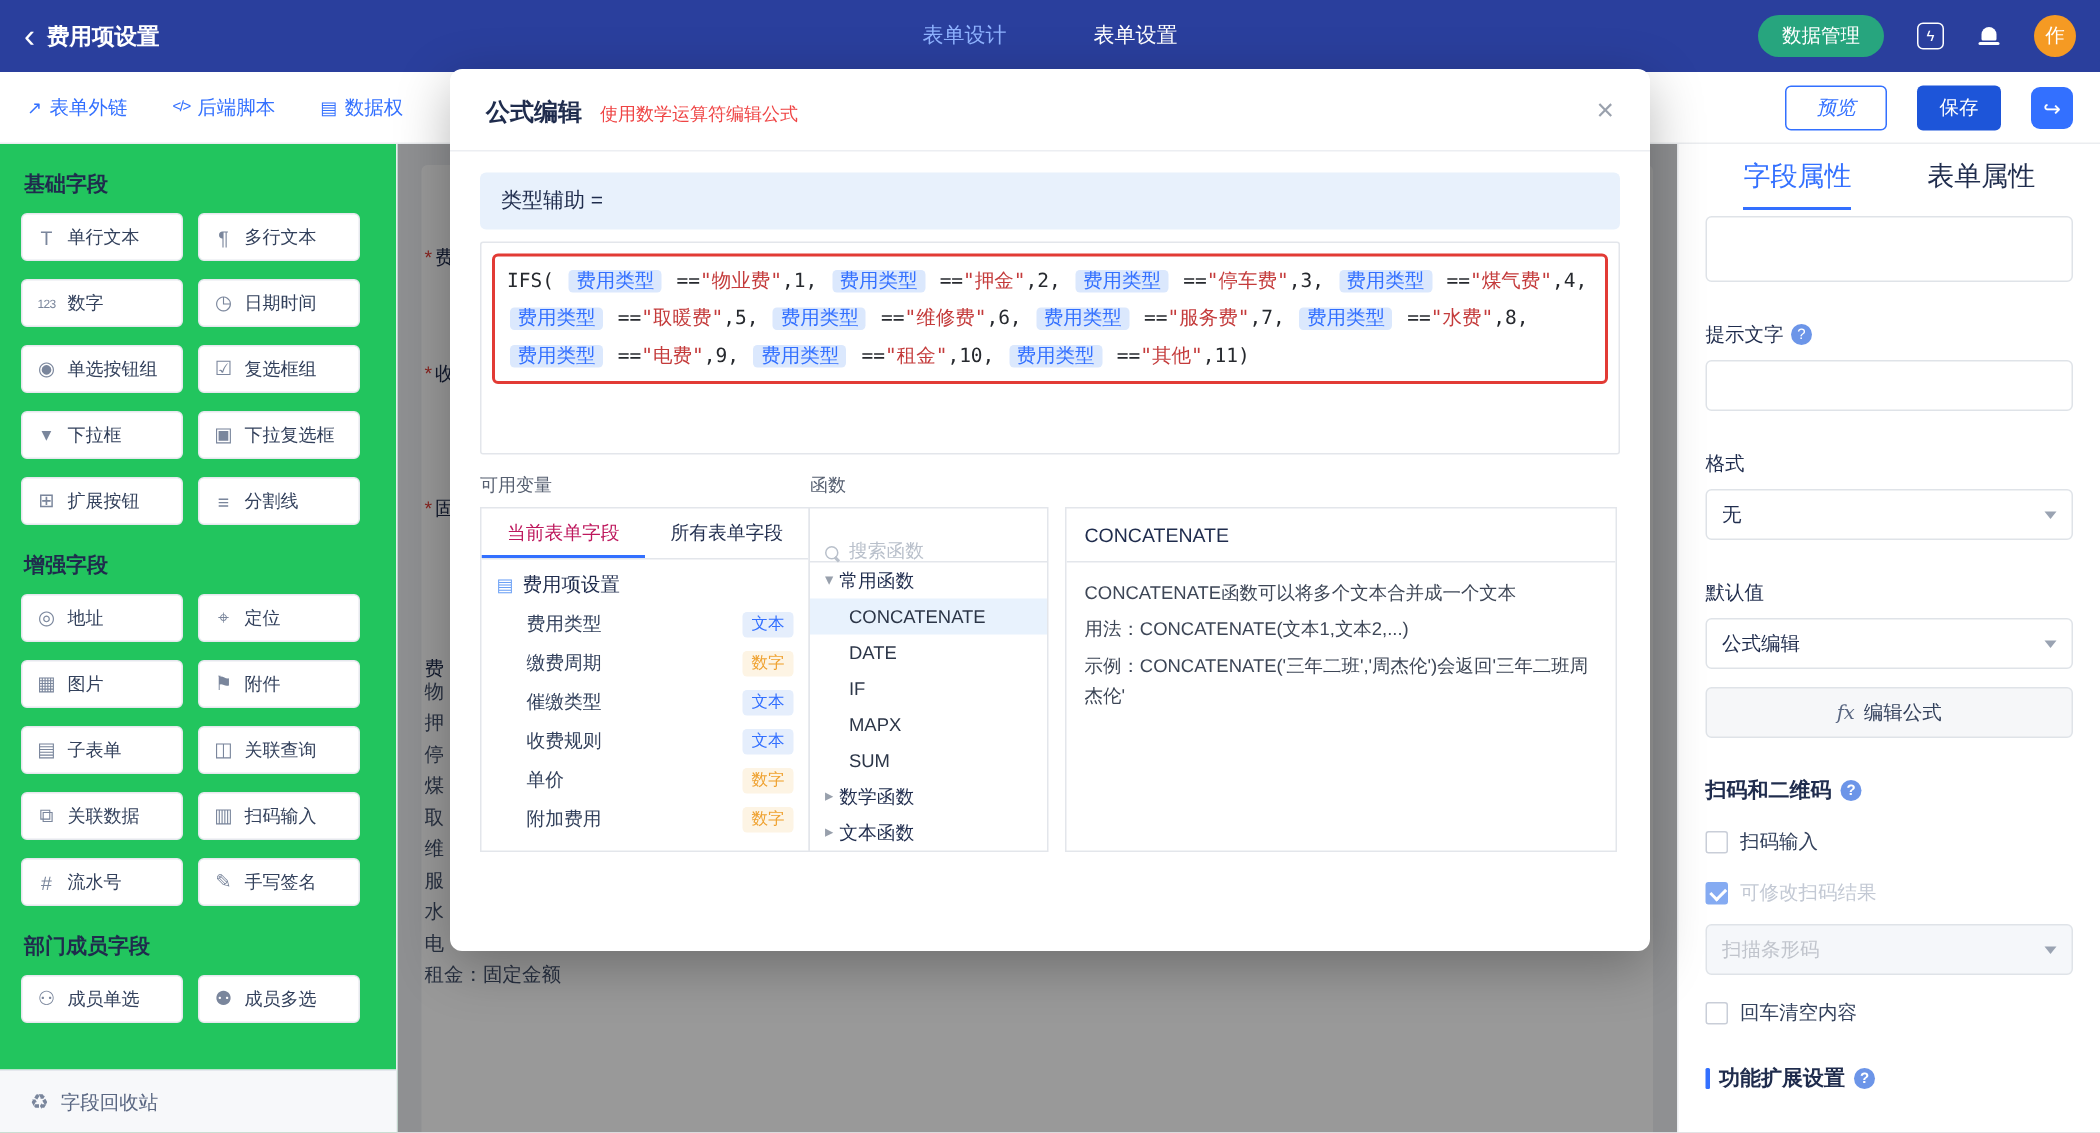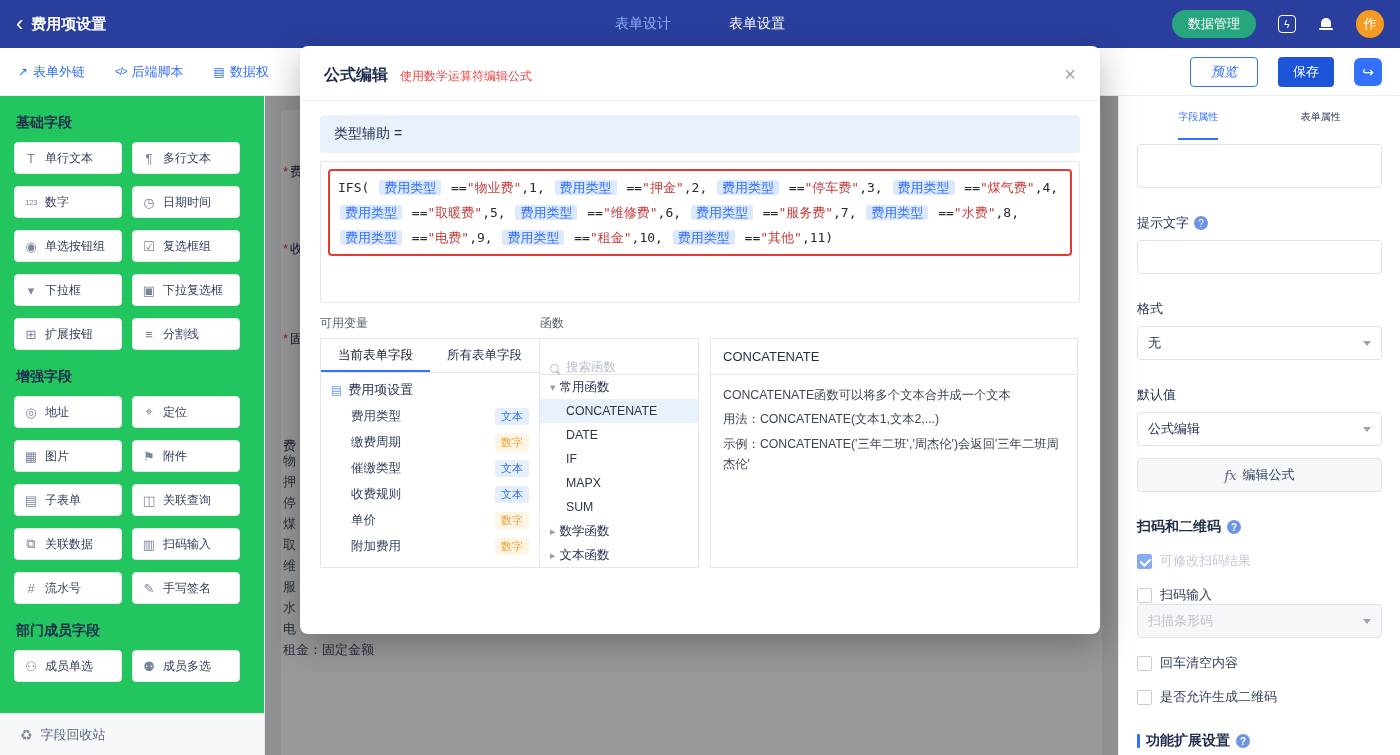--- a/index.html
+++ b/index.html
@@ -50,60 +50,60 @@
   
   .canvas { position:relative; flex:1; background:#eef0f4; overflow:hidden; }
   .canvas-card { position:absolute; left:16px; top:14px; right:16px; bottom:0; background:#fff; border-radius:4px 4px 0 0; }
   .cv-frag { position:absolute; left:18px; font-size:13px; color:#1f2c4d; white-space:nowrap; }
   .cv-frag .red-star { color:#e23b35; margin-right:2px; }
   .cv-frag.opt { color:#42506b; }
   .canvas-overlay { position:absolute; inset:0; background:rgba(0,0,0,0.40); }
 
   
   .rightpanel { width:282px; background:#fff; border-left:1px solid #ebedf0; padding:0 18px; overflow:hidden; position:relative; }
-  .rp-tabs { height:44px; display:flex; justify-content:space-around; align-items:stretch; font-size:10px; }
+  .rp-tabs { height:44px; display:flex; justify-content:space-around; align-items:stretch; font-size:18px; }
   .rp-tab { display:flex; align-items:center; color:#1f2c4d; cursor:pointer; border-bottom:2px solid transparent; }
   .rp-tab.active { color:#3370ff; border-bottom-color:#3370ff; }
   .rp-empty-box { height:44px; border:1px solid #dfe3e8; border-radius:4px; margin-top:4px; background:#fff; }
   .rp-label { margin:26px 0 8px; font-size:13px; color:#1f2c4d; display:flex; align-items:center; gap:5px; }
   .q-ic { width:14px; height:14px; border-radius:50%; background:#6c95e8; color:#fff; font-size:10px; display:inline-flex; align-items:center; justify-content:center; flex:none; }
   .rp-input { height:34px; border:1px solid #dfe3e8; border-radius:4px; background:#fff; }
   .rp-select { height:34px; border:1px solid #dfe3e8; border-radius:4px; background:#fff; display:flex; align-items:center; padding:0 10px; font-size:13px; color:#1f2c4d; cursor:pointer; }
   .rp-select.disabled { background:#f5f7fa; color:#c0c4cc; cursor:default; }
   .caret { margin-left:auto; width:0; height:0; border-left:4.5px solid transparent; border-right:4.5px solid transparent; border-top:5px solid #9aa3b2; }
   .rp-fx { margin-top:12px; width:100%; height:34px; border:1px solid #dfe3e8; border-radius:4px; background:#f6f7f9; display:flex; align-items:center; justify-content:center; gap:6px; font-size:13px; color:#33415c; cursor:pointer; }
   .fx { font-family:"DejaVu Serif","Liberation Serif",serif; font-style:italic; color:#5a6782; font-size:13px; }
   .rp-section { margin:26px 0 4px; display:flex; align-items:center; gap:6px; font-size:14px; font-weight:bold; color:#1f2c4d; }
   .rp-section.bar::before { content:""; width:3px; height:14px; background:#3370ff; border-radius:1px; }
   .check { display:flex; align-items:center; gap:8px; margin-top:16px; font-size:13px; color:#33415c; cursor:pointer; }
   .cb { width:15px; height:15px; border:1px solid #c9ced8; border-radius:2px; background:#fff; position:relative; flex:none; }
   .cb.checked { background:#85abf2; border-color:#85abf2; }
   .cb.checked::after { content:""; position:absolute; left:4px; top:1px; width:5px; height:8px; border:solid #fff; border-width:0 2px 2px 0; transform:rotate(45deg); }
   .check.disabled .lbl { color:#c3c9d4; }
-  .mt12 { }
+  .mt12 { margin-top:12px; }
 
   
   .modal { position:absolute; left:300px; top:46px; width:800px; height:588px; background:#fff; border-radius:8px; box-shadow:0 10px 36px rgba(0,0,0,0.28); z-index:20; }
   .m-head { display:flex; align-items:baseline; gap:12px; padding:19px 24px 14px; border-bottom:1px solid #eceef2; }
   .m-title { font-size:16px; font-weight:bold; color:#1f2c4d; }
   .m-sub { font-size:12px; color:#ef4444; }
   .m-close { position:absolute; right:24px; top:18px; font-size:20px; color:#9aa1ad; cursor:pointer; line-height:1; }
   .target-bar { margin:14px 20px 0; height:38px; background:#e8f1fc; border-radius:4px; display:flex; align-items:center; padding:0 14px; font-size:14px; color:#1f2c4d; }
   .editor { margin:8px 20px 0; height:142px; border:1px solid #e3e6eb; border-radius:2px; padding:7px; cursor:text; }
   .formula-highlight { border:2px solid #e23b35; border-radius:4px; padding:4px 8px; line-height:25px; font-family:"DejaVu Sans Mono","Liberation Mono",monospace; font-size:13px; }
   .seg-plain { color:#26292e; }
   .seg-str { color:#c43b3b; }
   .seg-field { background:#dbe8fd; color:#3370ff; border-radius:3px; padding:0 5px; margin:0 2px; cursor:pointer; white-space:nowrap; }
   .panel-labels { margin:12px 20px 6px; display:flex; font-size:12px; color:#576071; }
   .pl-vars { width:220px; }
   .panels { margin:0 20px; display:flex; height:230px; }
   .vars-panel { width:220px; border:1px solid #e3e6eb; overflow:hidden; }
   .vp-tabs { height:34px; display:flex; border-bottom:1px solid #e3e6eb; font-size:12.5px; }
   .vp-tab { flex:1; text-align:center; line-height:32px; color:#1f2c4d; cursor:pointer; border-bottom:2px solid transparent; }
-  .vp-tab.active { color:#0f172a; border-bottom-color:#3370ff; }
+  .vp-tab.active { color:#be185d; border-bottom-color:#3370ff; }
   .vp-root { display:flex; align-items:center; gap:6px; padding:8px 10px 4px; font-size:13px; color:#1f2c4d; }
   .doc-ic { color:#6ba0f5; font-size:12px; }
   .vp-row { height:26px; display:flex; align-items:center; justify-content:space-between; padding:0 10px 0 30px; font-size:12.5px; color:#33415c; cursor:pointer; }
   .badge { font-size:11px; height:17px; line-height:17px; padding:0 6px; border-radius:3px; }
   .badge-text { color:#3370ff; background:#e5eefc; }
   .badge-num { color:#efa12f; background:#fdf4e4; }
   .funcs-panel { width:160px; border:1px solid #e3e6eb; margin-left:-1px; overflow:hidden; }
   .fp-search { height:36px; border-bottom:1px solid #e3e6eb; display:flex; align-items:flex-end; gap:6px; padding:0 10px; }
   .lens { position:relative; width:10px; height:10px; flex:none; }
   .lens::before { content:""; position:absolute; left:0; top:0; width:7px; height:7px; border:1.5px solid #b9c0cb; border-radius:50%; }
@@ -328,39 +328,35 @@
 
       <button class="rp-fx">
         <span class="fx">fx</span>
         <span>编辑公式</span>
       </button>
 
       <div class="rp-section">
         <span>扫码和二维码</span>
         <span class="q-ic">?</span>
       </div>
+      <label class="check">
+        <span class="cb"></span>
+        <span class="lbl">扫码输入</span>
+      </label>
       <label class="check disabled">
         <span class="cb checked"></span>
         <span class="lbl">可修改扫码结果</span>
       </label>
-      <label class="check">
-        <span class="cb"></span>
-        <span class="lbl">扫码输入</span>
-      </label>
       <div class="rp-select disabled mt12">
         <span>扫描条形码</span>
         <span class="caret"></span>
       </div>
       <label class="check">
         <span class="cb"></span>
         <span class="lbl">回车清空内容</span>
-      </label>
-      <label class="check">
-        <span class="cb"></span>
-        <span class="lbl">是否允许生成二维码</span>
       </label>
 
       <div class="rp-section bar">
         <span>功能扩展设置</span>
         <span class="q-ic">?</span>
       </div>
 
     </aside>
   </div>
 

